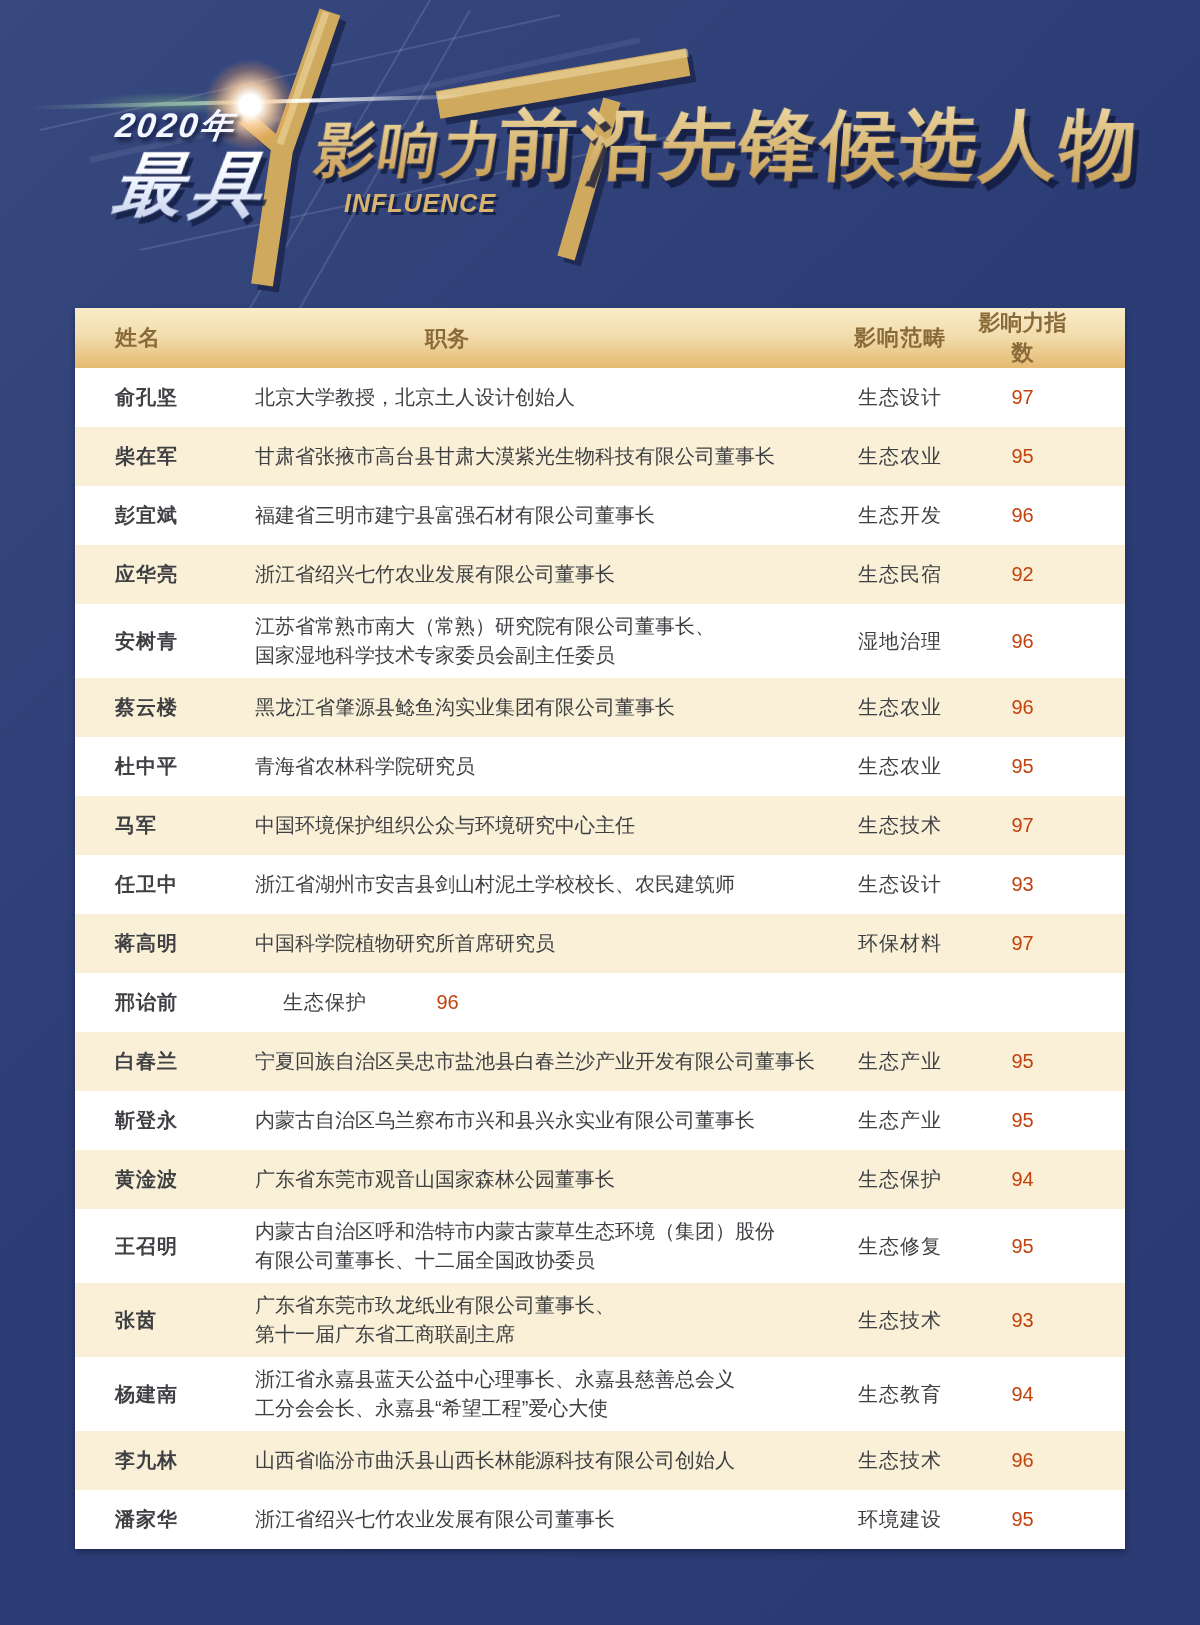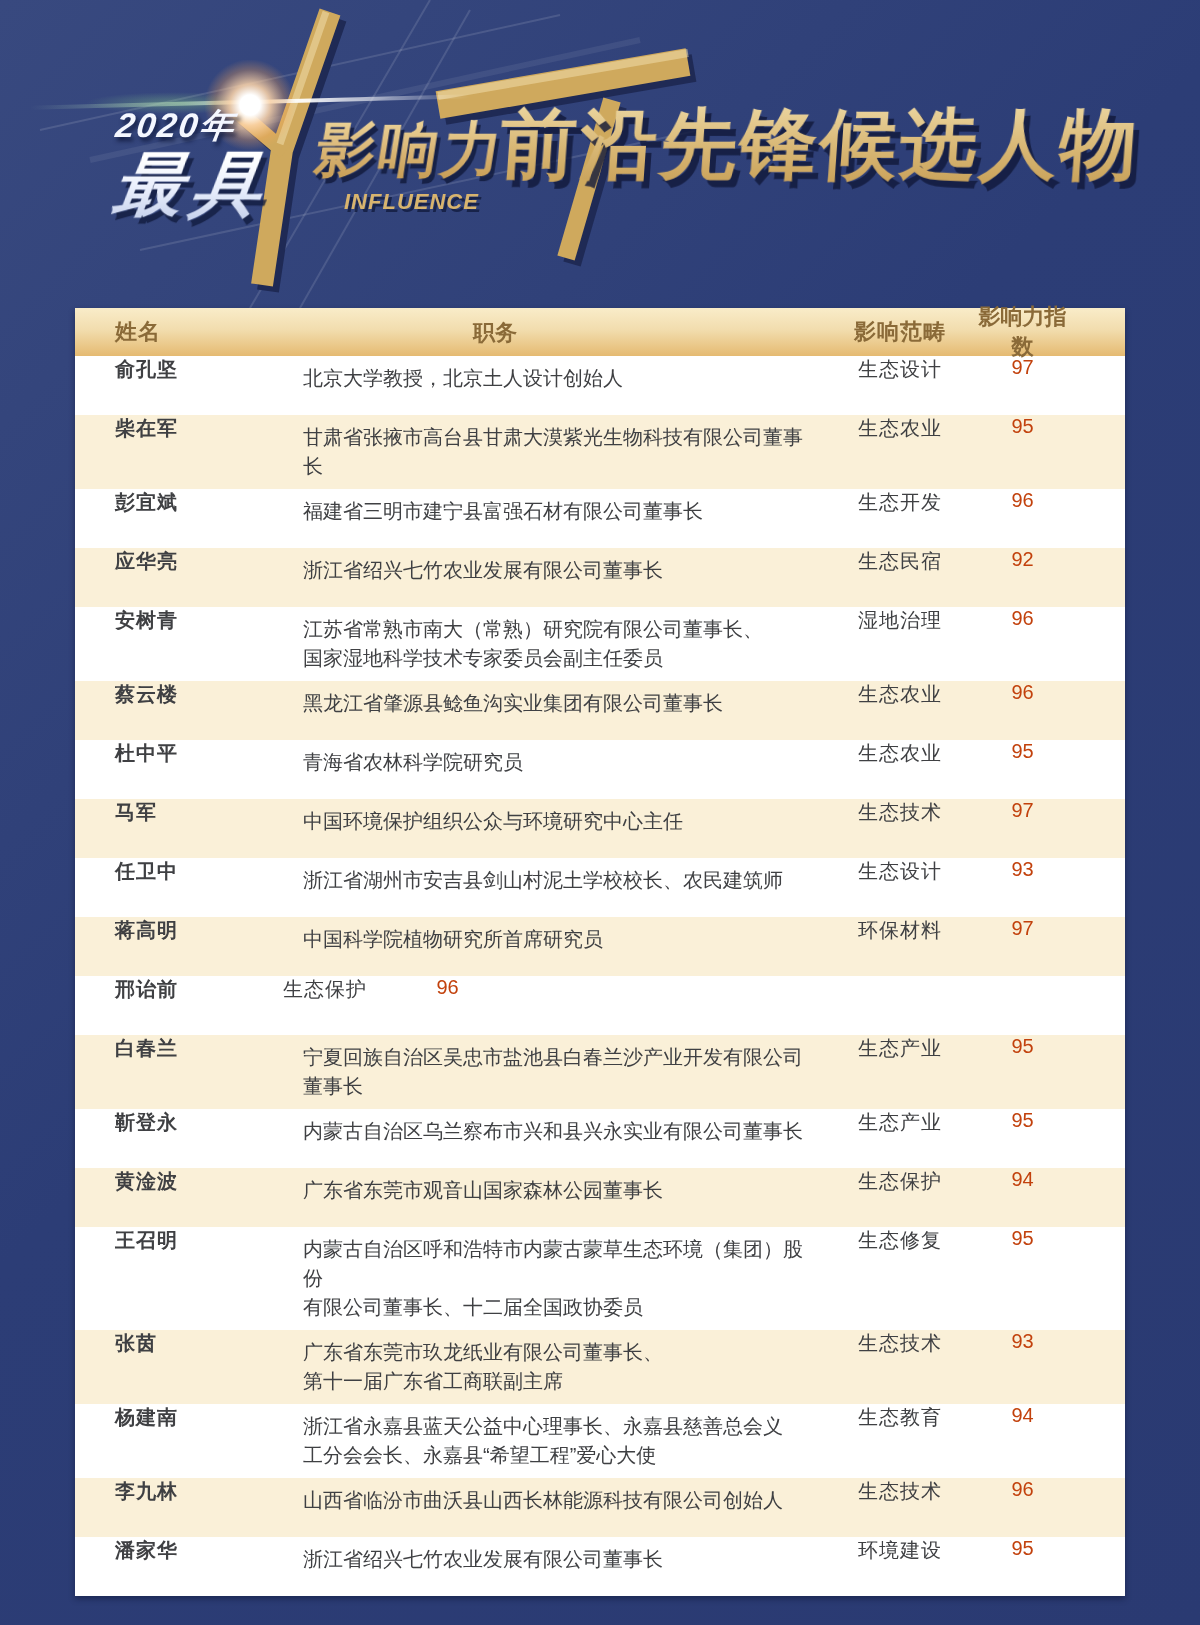--- a/index.html
+++ b/index.html
@@ -60,21 +60,21 @@
     position: absolute; left: 316px; top: 110px;
     font-size: 60px; font-weight: 900;
     letter-spacing: 3px;
     background: linear-gradient(180deg, #ecd49a 10%, #d7b271 55%, #c09448 100%);
     -webkit-background-clip: text; background-clip: text; color: transparent;
     transform: skewX(-9deg);
     filter: drop-shadow(4px 5px 0 rgba(18,27,62,.85));
   }
   .t-influence {
     position: absolute; left: 344px; top: 189px;
-    font-size: 22px; font-weight: bold; font-style: italic;
+    font-size: 25px; font-weight: bold; font-style: italic;
     letter-spacing: 1px;
     color: #d8b46e;
     filter: drop-shadow(3px 3px 0 rgba(18,27,62,.8));
   }
   .t-main {
     position: absolute; left: 500px; top: 94px;
     font-size: 77px; font-weight: 900;
     letter-spacing: 3px; white-space: nowrap;
     background: linear-gradient(180deg, #ecd7a2 8%, #d9b876 50%, #c49a50 100%);
     -webkit-background-clip: text; background-clip: text; color: transparent;
@@ -84,37 +84,37 @@
 
   
   .table-wrap {
     position: absolute; left: 75px; top: 308px;
     width: 1050px;
     background: #ffffff;
     box-shadow: 0 3px 6px rgba(10,18,45,.45);
   }
   .thead {
     display: flex; align-items: center;
-    height: 48px;
+    height: 60px;
     background: linear-gradient(180deg, #f9ecc9 0%, #f2ddae 45%, #e5ba71 100%);
     color: #8a6a38;
     font-size: 22px; font-weight: bold;
   }
   .row {
-    display: flex; 
+    display: flex; align-items: center;
     min-height: 59px;
     background: #ffffff;
     color: #3f4043;
     font-size: 20px;
   }
   .row:nth-child(even) { background: #faf0d8; }
 
   .c-pad-l { width: 40px; flex: 0 0 40px; }
   .c-name  { width: 140px; flex: 0 0 140px; font-weight: bold; letter-spacing: 1px; }
-  .c-pos   { flex: 1 1 auto; line-height: 29px; padding: 8px 10px 8px 0; white-space: pre-line; margin-left: 48px; }
+  .c-pos   { flex: 1 1 auto; line-height: 29px; padding: 8px 10px 8px 0; white-space: pre-line; }
   .c-cat   { width: 140px; flex: 0 0 140px; text-align: center; letter-spacing: 1px; }
   .c-idx   { width: 105px; flex: 0 0 105px; text-align: center; color: #c2410c; }
   .c-pad-r { width: 50px; flex: 0 0 50px; }
 
   .thead .c-pos { text-align: left; padding-left: 170px; font-weight: bold; }
   .thead .c-name, .thead .c-cat, .thead .c-idx { font-weight: bold; color: #8a6a38; }
 </style>
 </head>
 <body>
 

